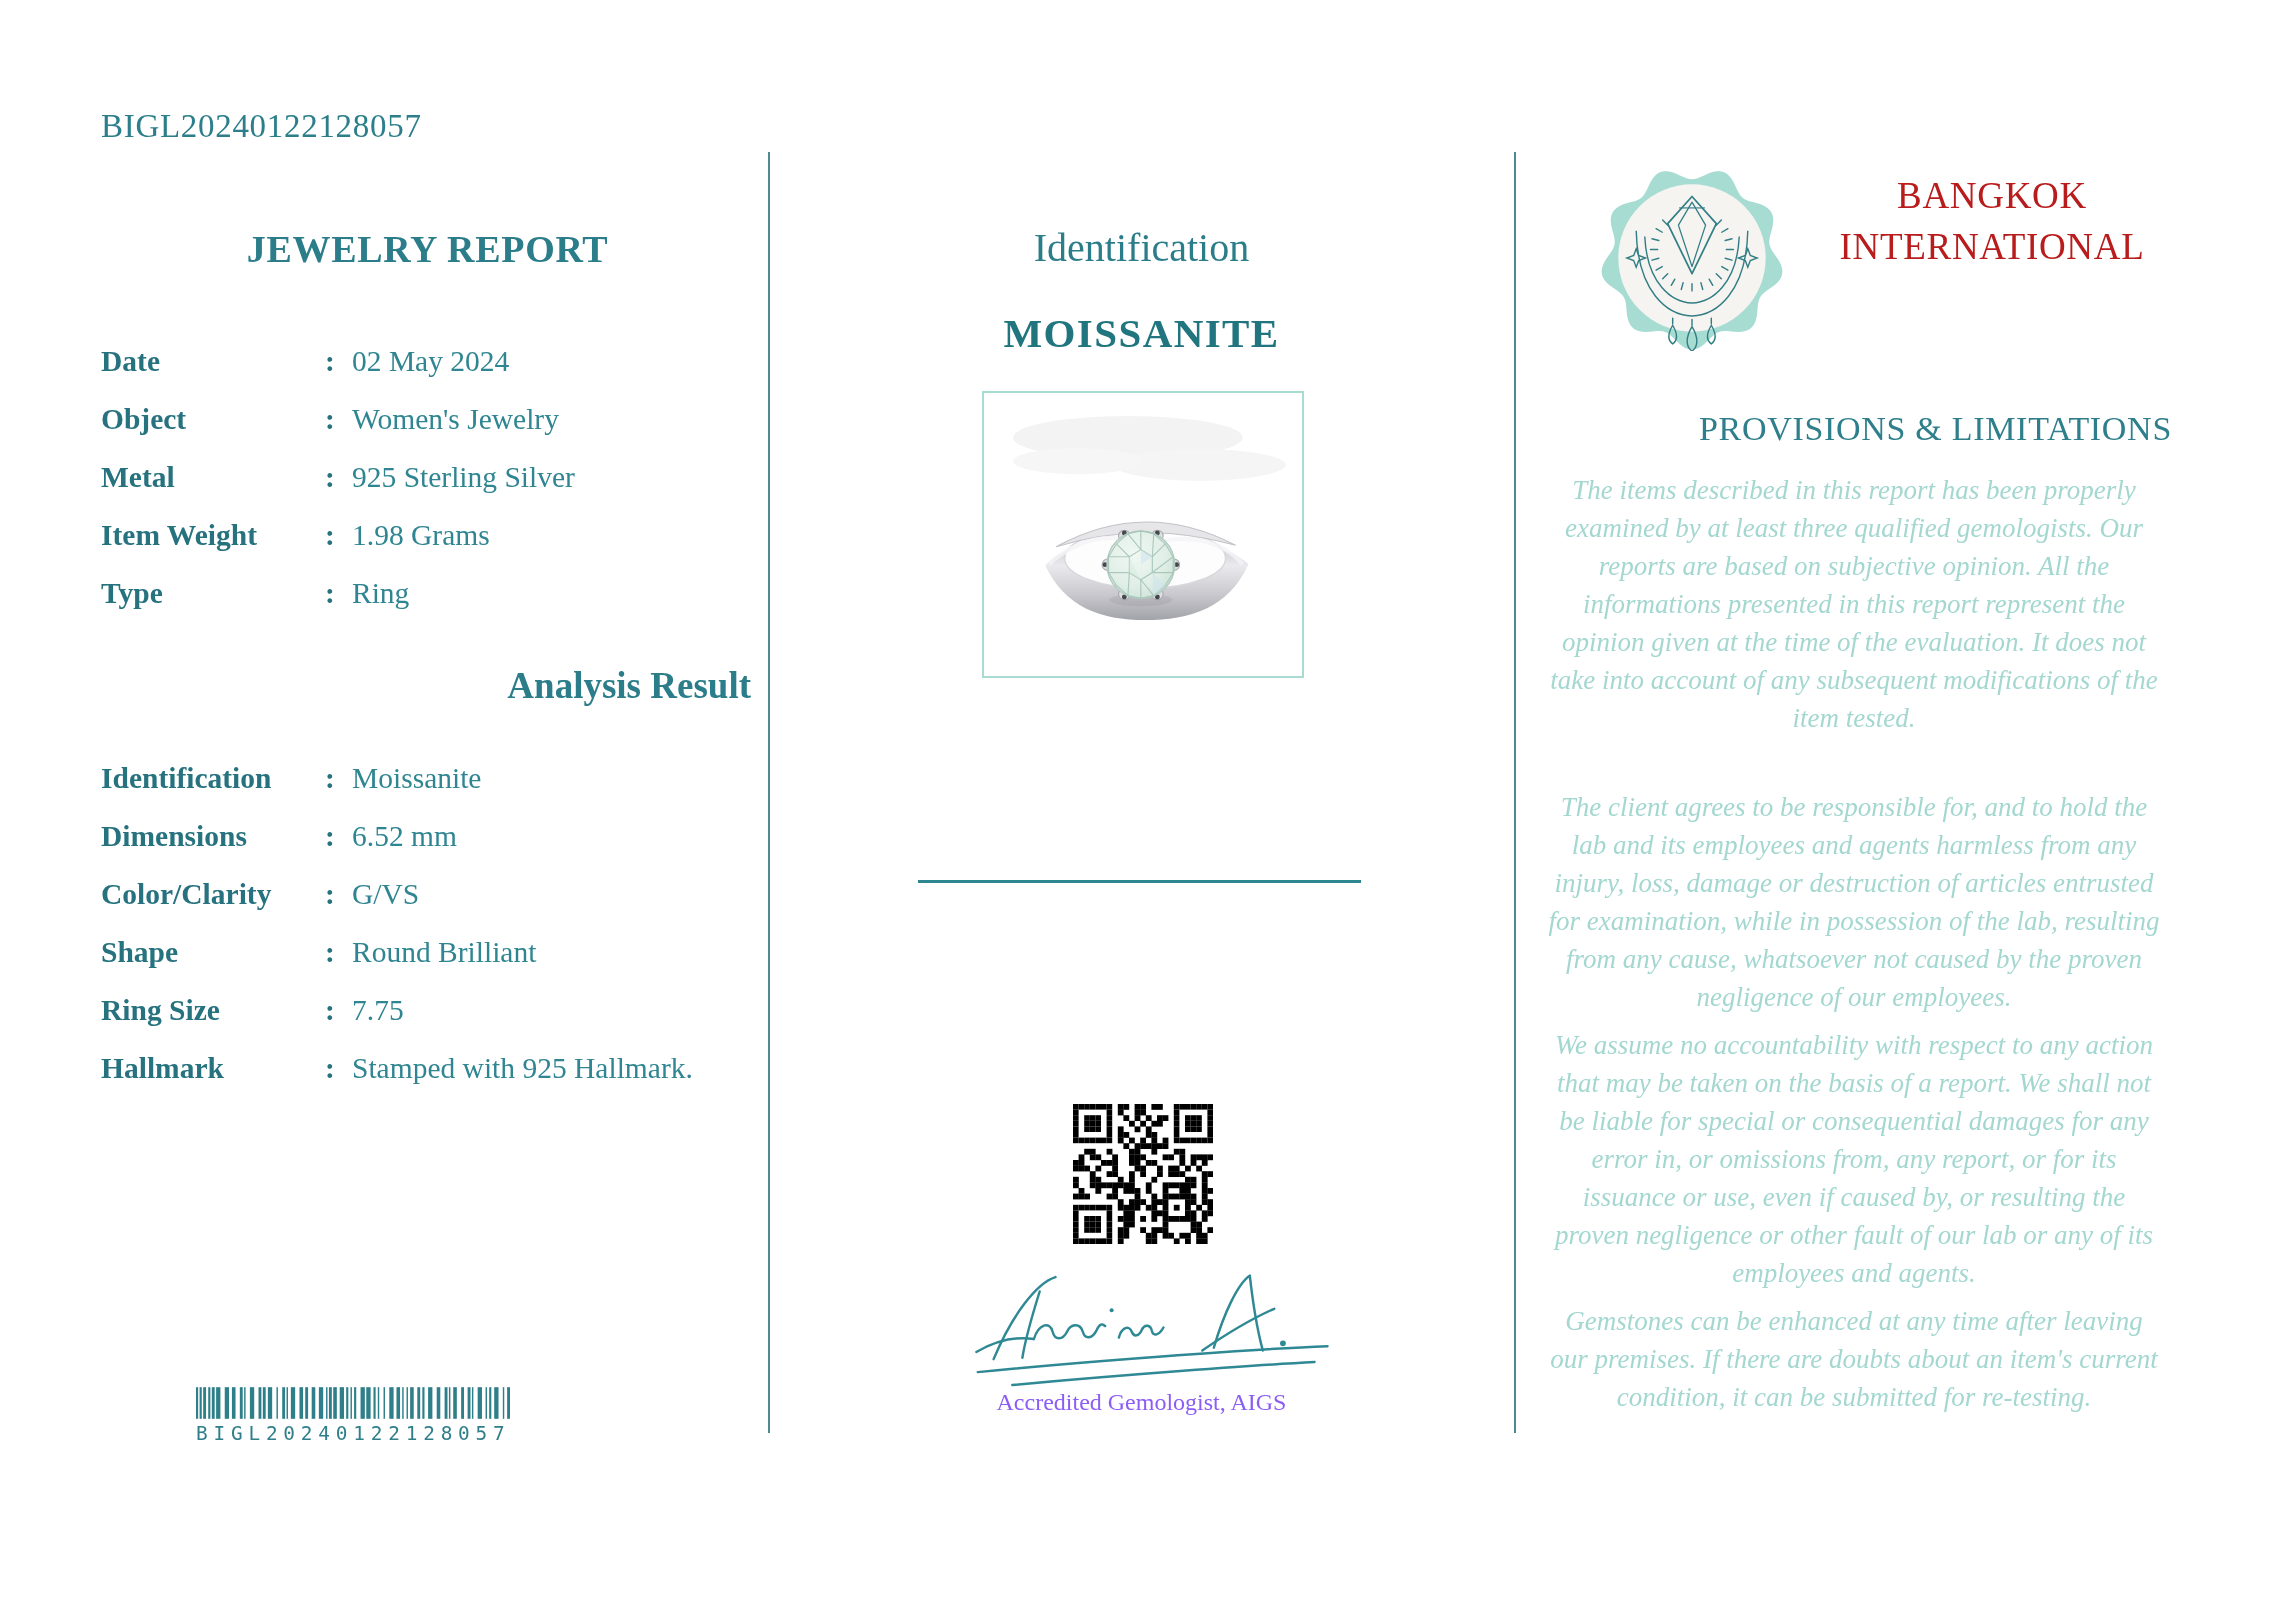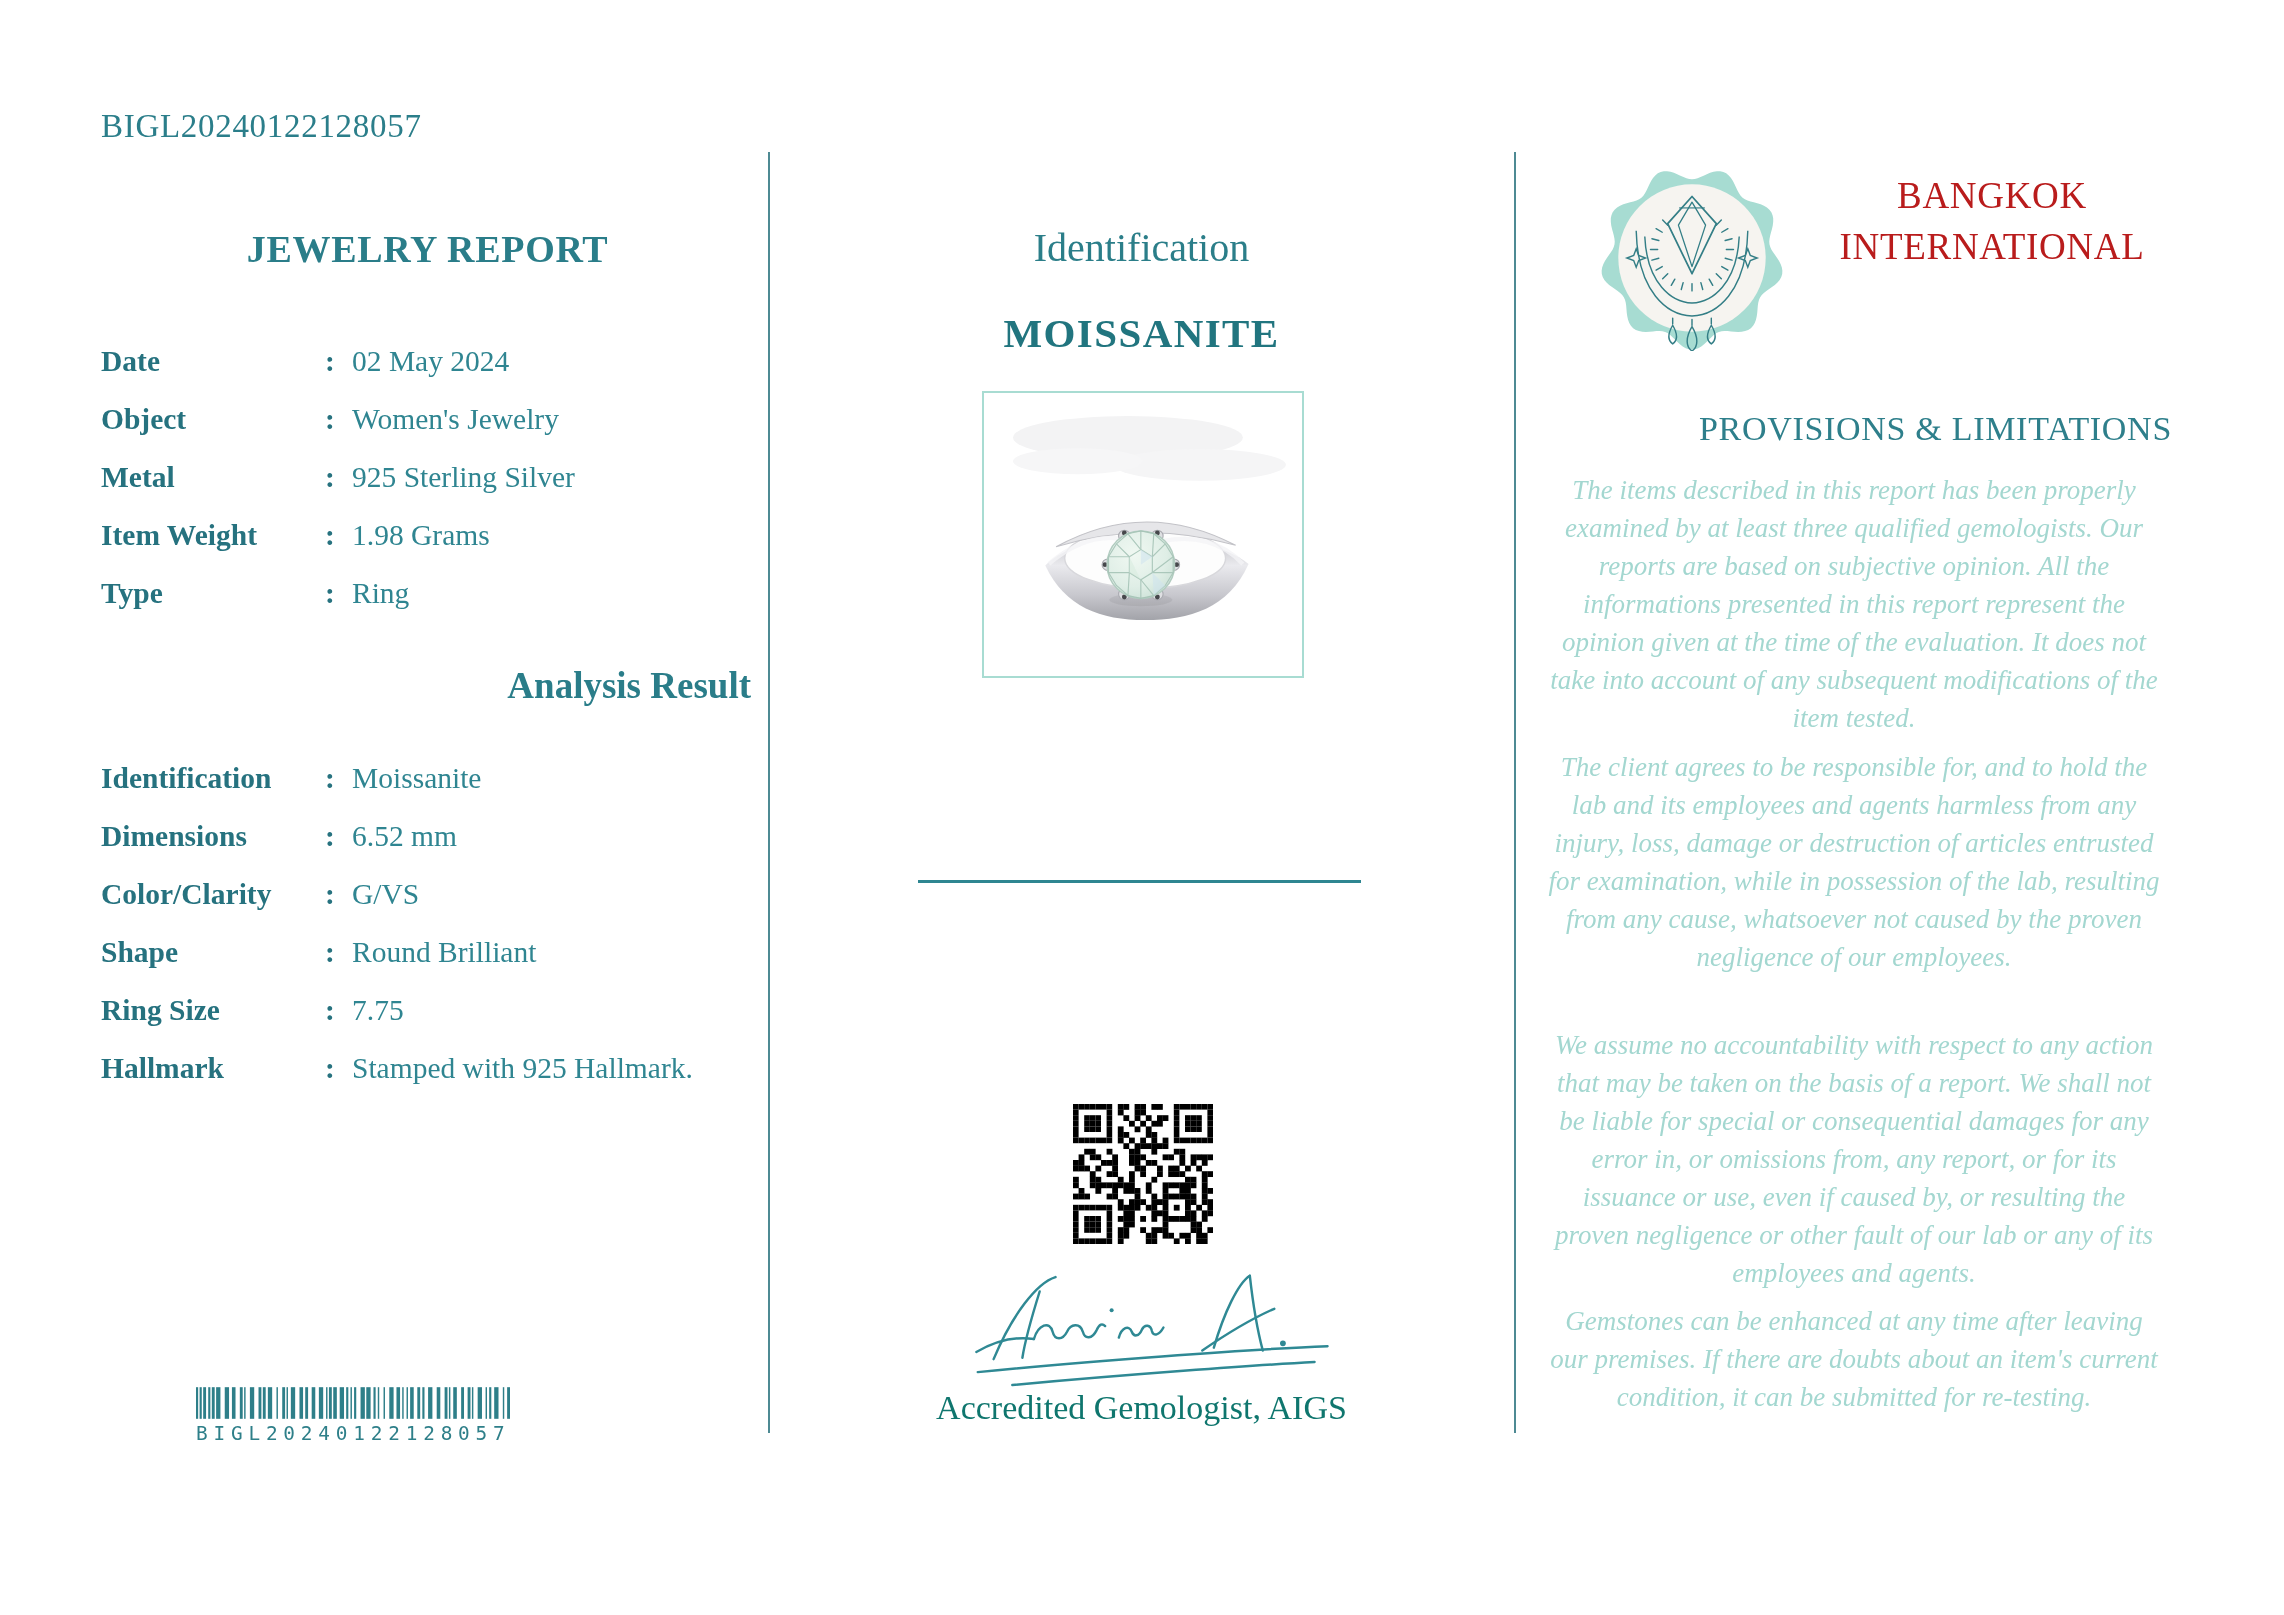--- a/index.html
+++ b/index.html
@@ -27,30 +27,30 @@
   .vd1{left:768px;}
   .vd2{left:1514px;}
   
   .mid-center{left:818px;width:647px;text-align:center;}
   .mid-ident{top:224px;font-size:40px;color:#2b7e89;}
   .mid-result{top:309px;font-size:41px;font-weight:bold;color:#21757f;letter-spacing:1.4px;}
   .photo-box{left:982px;top:391px;width:318px;height:283px;border:2.9px solid #a8dcd2;background:#ffffff;}
   .mid-line{left:918px;top:880px;width:443px;height:2.9px;background:#2e8691;}
   .qr-wrap{left:1073px;top:1104px;width:140px;height:140px;}
   .sig-wrap{left:949px;top:1267px;width:403px;height:126px;}
-  .mid-signer{top:1389px;font-size:34px;color:#0f766e;}
+  .mid-signer{top:1389px;font-size:24px;color:#8b5cf6;}
   
   .logo-wrap{left:1599px;top:165px;width:186px;height:186px;}
   .org-title{left:1818px;top:170px;width:348px;text-align:center;font-size:37px;line-height:51px;
              color:#b91c1c;letter-spacing:0.7px;}
   .prov-title{left:1532px;top:410px;width:640px;text-align:right;font-size:34px;color:#2e7f8b;
               letter-spacing:0.7px;}
   .para{left:1545px;width:618px;text-align:center;font-style:italic;font-size:27px;line-height:38px;
         color:#a3d7d0;}
-  .p1{top:471px;}.p2{top:748px;text-align:center;}.p3{top:1026px;}.p4{top:1302px;}
+  .p1{top:471px;}.p2{top:788px;text-align:center;}.p3{top:1026px;}.p4{top:1302px;}
 </style>
 </head>
 <body>
 
 <div class="page">
 
   <div class="abs report-number">BIGL20240122128057</div>
 
   <div class="abs left-title">JEWELRY REPORT</div>
 

